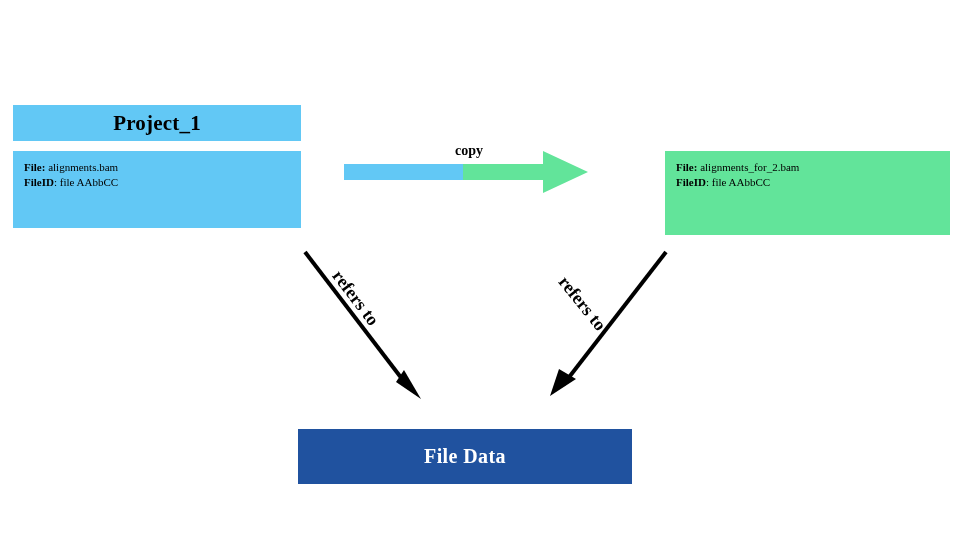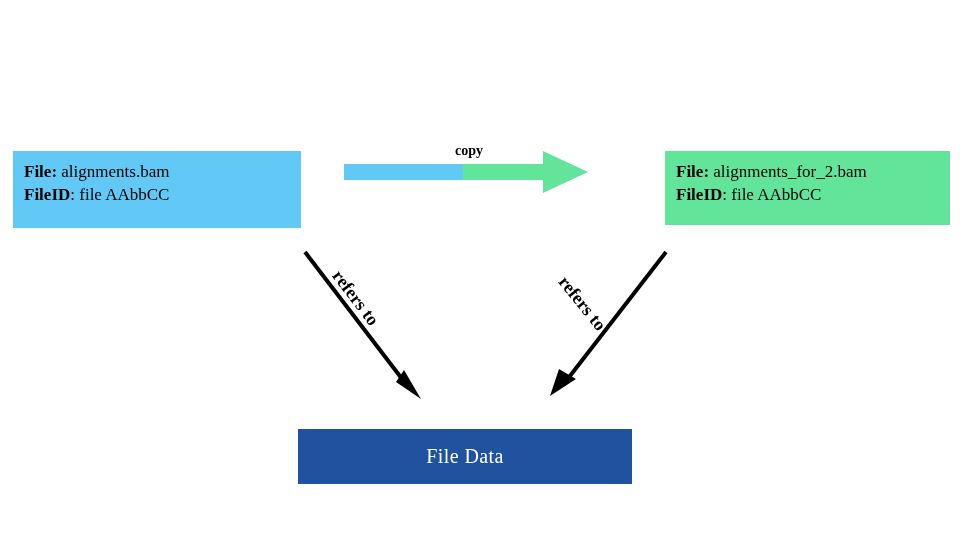--- a/index.html
+++ b/index.html
@@ -32,21 +32,21 @@
     justify-content: center;
     font-weight: bold;
     font-size: 21px;
     letter-spacing: 0.2px;
     color: #000000;
   }
   .card-body {
     position: absolute;
     padding: 9px 11px 0 11px;
     box-sizing: border-box;
-    font-size: 17px;
+    font-size: 11px;
     line-height: 1.38;
     color: #000000;
   }
   .card-body .row {
     white-space: nowrap;
   }
   .card-body .k {
     font-weight: bold;
   }
 
@@ -59,36 +59,36 @@
     left: 13px;  top: 151px;  width: 288px; height: 77px;
     background: #62c8f5;
   }
 
   
   #p2-header {
     left: 665px; top: 105px;  width: 285px; height: 36px;
     background: #62e49a;
   }
   #p2-body {
-    left: 665px; top: 151px;  width: 285px; height: 74px;
+    left: 665px; top: 151px;  width: 285px; height: 84px;
     background: #62e49a;
   }
 
   
   #filedata-box {
     position: absolute;
     left: 298px; top: 429px; width: 334px; height: 55px;
     background: #20529f;
     display: flex;
     align-items: center;
     justify-content: center;
   }
   #filedata-label {
     color: #ffffff;
-    font-weight: normal;
+    font-weight: bold;
     font-size: 20px;
     letter-spacing: 0.4px;
   }
 
   
   #copy-label {
     position: absolute;
     left: 424px;
     top: 143px;
     width: 90px;
@@ -118,20 +118,23 @@
     transform: rotate(51.2deg);
   }
 
   svg { display: block; }
 </style>
 </head>
 <body>
 
 <div id="canvas">
 
+  <div class="card-header" id="p1-header">
+    <span>Project_1</span>
+  </div>
 
   <div class="card-body" id="p1-body">
     <div class="row">
       <span class="k">File:</span>
       <span>alignments.bam</span>
     </div>
     <div class="row">
       <span class="k">FileID</span><span>:</span>
       <span>file AAbbCC</span>
     </div>

